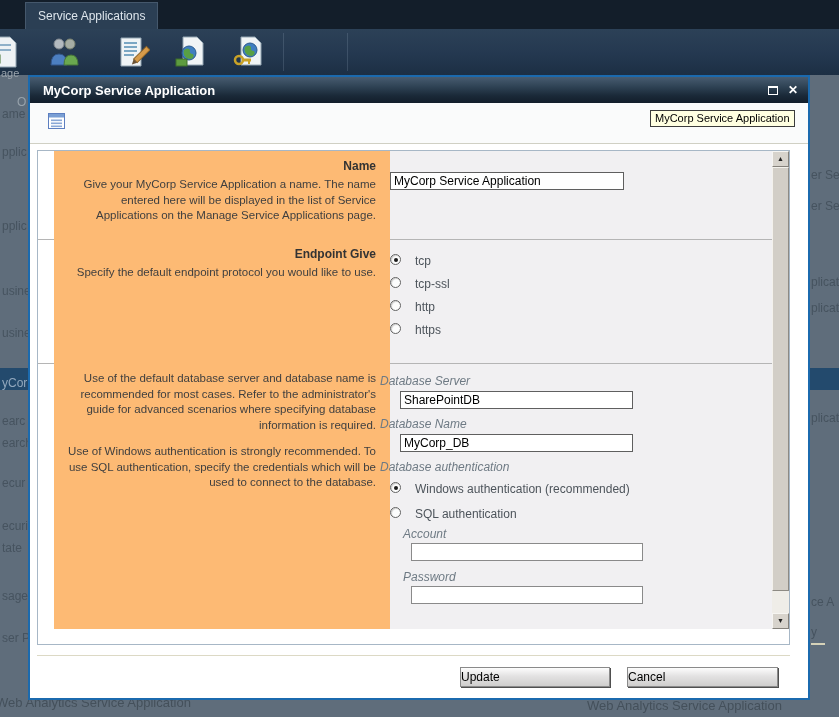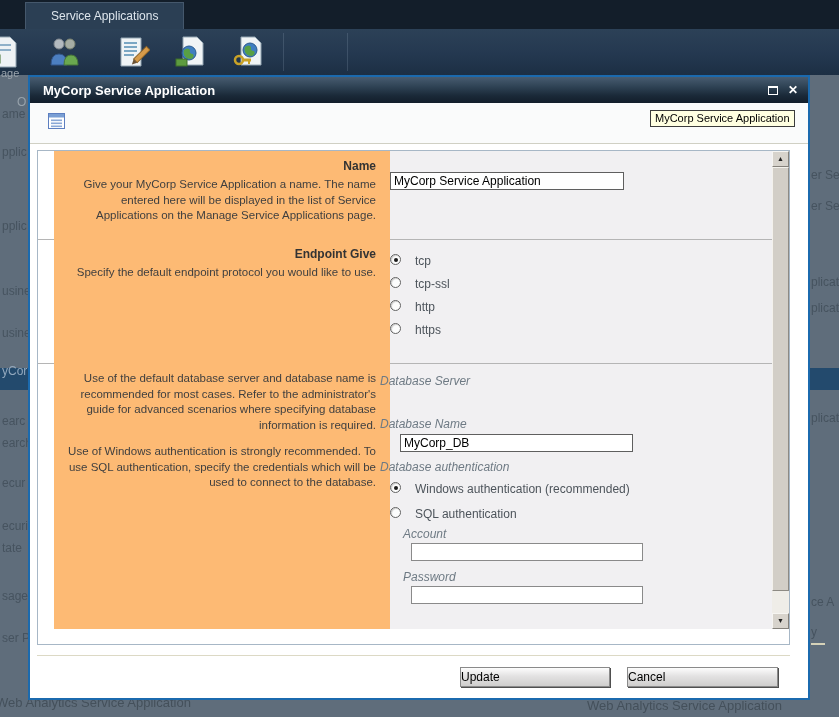--- a/index.html
+++ b/index.html
@@ -2,21 +2,21 @@
 <html><head>
 <meta charset="utf-8">
 <style>
   * { box-sizing: border-box; margin: 0; padding: 0; }
   html,body { background:#333; }
   body { font-family: "Liberation Sans", sans-serif; }
   .screen { position:relative; width:839px; height:717px; overflow:hidden; background:#5f6d7b; }
 
   
   .topbar { position:absolute; left:0; top:0; width:839px; height:29px; background:#131e2a; z-index:5; display:flex; align-items:flex-end; }
-  .ribbon-tab { margin-left:25px; height:27px; line-height:26px; padding:0 25px; background:#2b3f54; border:1px solid #45586c; border-bottom:none; color:#dde5ec; font-size:12px; }
+  .ribbon-tab { margin-left:25px; height:27px; line-height:26px; padding:0 12px; background:#2b3f54; border:1px solid #45586c; border-bottom:none; color:#dde5ec; font-size:12px; }
   .ribbon { position:absolute; left:0; top:29px; width:839px; height:46px; background:linear-gradient(180deg,#2c4157 0%,#243850 55%,#1c2f44 100%); z-index:5; }
   .ribbon-btn { position:absolute; top:6px; width:34px; height:36px; }
   .ribbon-sep { position:absolute; top:4px; width:1px; height:38px; background:rgba(190,210,230,0.16); }
   .ribbon-frag { position:absolute; left:1px; top:67px; color:#9aa4ad; font-size:11px; z-index:6; }
 
   
   .bg-frag { position:absolute; font-size:12px; color:#46535f; z-index:2; white-space:nowrap; }
   .bg-frag.lit { color:#92a8bd; }
   .hl-row { position:absolute; left:0; top:368px; width:839px; height:22px; background:#234a6d; z-index:1; }
   .bg-line { position:absolute; left:811px; top:643px; width:14px; height:2px; background:#d6d2b8; z-index:2; }
@@ -63,21 +63,21 @@
 
 <div class="screen">
 
   <div class="hl-row"></div>
   <span class="bg-frag" style="left:17px;top:95px;color:#97a2ab;">O</span>
   <span class="bg-frag" style="left:2px;top:107px;">ame</span>
   <span class="bg-frag" style="left:2px;top:145px;">pplic</span>
   <span class="bg-frag" style="left:2px;top:219px;">pplic</span>
   <span class="bg-frag" style="left:2px;top:284px;">usine</span>
   <span class="bg-frag" style="left:2px;top:326px;">usine</span>
-  <span class="bg-frag lit" style="left:2px;top:364px;">yCor</span>
+  <span class="bg-frag lit" style="left:2px;top:376px;">yCor</span>
   <span class="bg-frag" style="left:2px;top:414px;">earc</span>
   <span class="bg-frag" style="left:2px;top:436px;">earch</span>
   <span class="bg-frag" style="left:2px;top:476px;">ecur</span>
   <span class="bg-frag" style="left:2px;top:519px;">ecuri</span>
   <span class="bg-frag" style="left:2px;top:541px;">tate</span>
   <span class="bg-frag" style="left:2px;top:589px;">sage</span>
   <span class="bg-frag" style="left:2px;top:631px;">ser P</span>
 
   <span class="bg-frag" style="left:811px;top:168px;">er Se</span>
   <span class="bg-frag" style="left:811px;top:199px;">er Se</span>
@@ -203,20 +203,21 @@
         <span class="rlabel">https</span>
       </div>
 
       <div class="row-sep" style="top:212px;"></div>
 
       <div class="cell-left" style="top:212px;height:266px;">
         <p>Use of the default database server and database name is recommended for most cases. Refer to the administrator's guide for advanced scenarios where specifying database information is required.</p>
         <p>Use of Windows authentication is strongly recommended. To use SQL authentication, specify the credentials which will be used to connect to the database.</p>
       </div>
       <span class="glabel" style="left:342px;top:223px;">Database Server</span>
+      <input class="tbox" style="left: 362px; top: 240px; width: 233px;" value="SharePointDB">
       <span class="glabel" style="left:342px;top:266px;">Database Name</span>
       <input class="tbox" style="left: 362px; top: 283px; width: 233px;" value="MyCorp_DB">
       <span class="glabel" style="left:342px;top:309px;">Database authentication</span>
       <div class="radio-row" style="left:352px;top:331px;">
         <span class="radio checked"></span>
         <span class="rlabel">Windows authentication (recommended)</span>
       </div>
       <div class="radio-row" style="left:352px;top:356px;">
         <span class="radio"></span>
         <span class="rlabel">SQL authentication</span>

